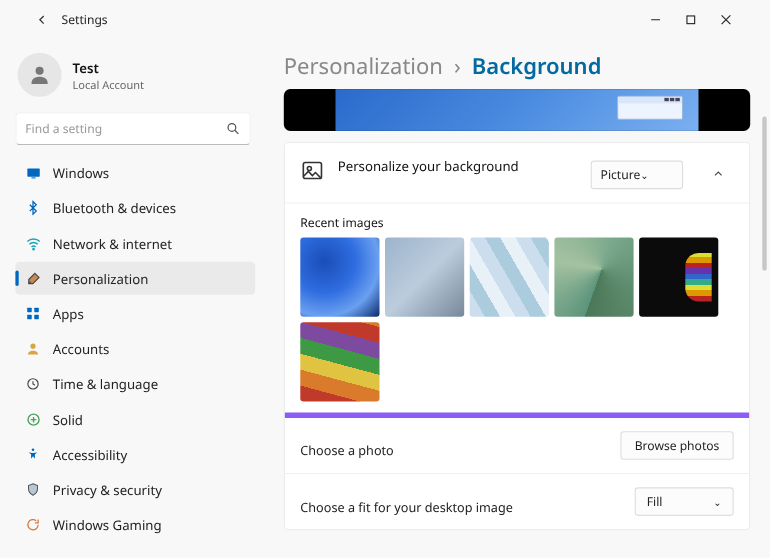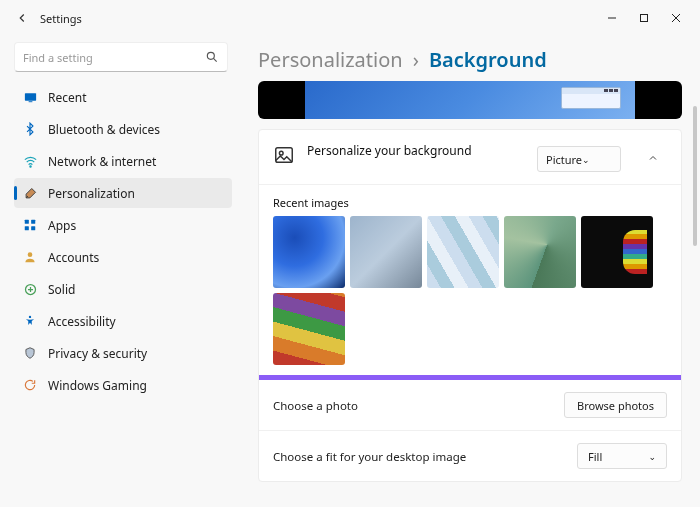--- a/index.html
+++ b/index.html
@@ -1,19 +1,19 @@
 <!DOCTYPE html>
 <html><head>
 <meta charset="utf-8">
 <style>
   * { box-sizing: border-box; margin: 0; padding: 0; font-family: "Segoe UI", system-ui, -apple-system, sans-serif; }
   body { width: 700px; height: 507px; background: #f8f8f8; overflow: hidden; position: relative; }
 
   
-  .titlebar { height: 36px; display: flex; align-items: center; padding: 0 8px; }
+  .titlebar { height: 36px; display: flex; align-items: center; padding: 0 24px; }
   .back { width: 28px; height: 28px; display: flex; align-items: center; justify-content: center; color: #333; }
   .apptitle { font-size: 11px; margin-left: 4px; color: #222; }
   .wincontrols { margin-left: auto; display: flex; }
   .wincontrols div { width: 32px; height: 28px; display: flex; align-items: center; justify-content: center; color: #222; }
 
   .body { display: flex; height: calc(100% - 36px); }
 
   
   .sidebar { width: 238px; padding: 6px 6px 6px 14px; display: flex; flex-direction: column; overflow: hidden; }
   .profile { display: flex; align-items: center; gap: 10px; margin: 6px 2px 14px 2px; }
@@ -59,21 +59,21 @@
   .thumbs { display: flex; flex-wrap: wrap; gap: 5px; }
   .thumb { width: 72px; height: 72px; border-radius: 3px; background: #ccc; overflow: hidden; }
   .thumb.t1 { background: radial-gradient(circle at 30% 30%, #1a4db8 0%, #2f6de0 40%, #6aa0f0 70%, #0a2a6a 100%); }
   .thumb.t2 { background: linear-gradient(135deg,#9db4cc 0%, #bcd 50%, #789 100%); }
   .thumb.t3 { background: repeating-linear-gradient(60deg,#cde 0 12px,#acd 12px 24px,#e8f0f8 24px 36px); }
   .thumb.t4 { background: conic-gradient(from 200deg at 60% 40%, #5c947c 0deg, #a4c2a0 80deg, #7aa88c 180deg, #4a7858 360deg); }
   .thumb.t5 { background: #0b0b0b; position: relative; }
   .thumb.t5::after { content:""; position:absolute; right:6px; top:14px; width:24px; height:44px; background: repeating-linear-gradient(0deg,#b22 0 5px,#d90 5px 10px,#dd3 10px 15px,#3a8 15px 20px,#36c 20px 25px,#63a 25px 30px); border-radius: 12px 0 0 12px; }
   .thumb.t6 { background: repeating-linear-gradient(15deg,#c1392b 0 14px,#d97b2a 14px 28px,#e0c341 28px 42px,#3d9944 42px 56px,#7d4aa0 56px 70px); }
 
-  .row { display: flex; align-items: center; justify-content: space-between; padding: 12px 14px; border-bottom: 1px solid #f0f0f0; }
+  .row { display: flex; align-items: flex-end; justify-content: space-between; padding: 12px 14px; border-bottom: 1px solid #f0f0f0; }
   .row:last-child { border-bottom: none; }
   .rowlabel { font-size: 11.5px; color: #222; }
   .btn { border: 1px solid #ddd; background: #fcfcfc; border-radius: 3px; height: 26px; padding: 0 12px; font-size: 11px; color: #222; display: flex; align-items: center; }
   .dd2 { width: 90px; display: flex; align-items: center; justify-content: space-between; padding: 0 10px; }
 
   .scrollbar { position: absolute; right: 3px; top: 70px; width: 4px; height: 140px; background: #c7c7c7; border-radius: 2px; }
   .chev { font-size: 9px; line-height: 1; }
 </style>
 </head>
 <body>
@@ -99,38 +99,50 @@
     <div>
         <svg width="10" height="10">
           <path d="M1 1 L9 9 M9 1 L1 9" stroke="currentColor" stroke-width="1"></path>
         </svg>
       </div>
   </div>
 </div>
 
 <div class="body">
   <div class="sidebar">
+    <div class="profile">
+      <div class="avatar">
+        <svg viewBox="0 0 24 24" fill="currentColor">
+            <circle cx="12" cy="8" r="4"></circle>
+            <path d="M4 20c0-4 4-6 8-6s8 2 8 6v1H4z"></path>
+          </svg>
+      </div>
+      <div>
+        <div class="profname">Test</div>
+        <div class="profsub">Local Account</div>
+      </div>
+    </div>
 
     <div class="searchwrap">
       <input type="text" placeholder="Find a setting" style="">
       <svg class="searchicon" viewBox="0 0 24 24" fill="none" stroke="currentColor" stroke-width="2">
           <circle cx="10" cy="10" r="6"></circle>
           <line x1="20" y1="20" x2="14.5" y2="14.5"></line>
         </svg>
     </div>
 
     <div class="nav">
       <div class="navitem">
         <span class="navicon">
             <svg width="15" height="15" viewBox="0 0 24 24" fill="#0067c0">
               <rect x="3" y="5" width="18" height="12" rx="1"></rect>
               <rect x="9" y="18" width="6" height="1.5"></rect>
             </svg>
           </span>
-        <span>Recent</span>
+        <span>Windows</span>
       </div>
       <div class="navitem">
         <span class="navicon">
             <svg width="14" height="14" viewBox="0 0 24 24" fill="none" stroke="#0067c0" stroke-width="2">
               <path d="M7 7l10 10-5 5V2l5 5L7 17"></path>
             </svg>
           </span>
         <span>Bluetooth &amp; devices</span>
       </div>
       <div class="navitem">
@@ -163,20 +175,29 @@
         <span>Apps</span>
       </div>
       <div class="navitem">
         <span class="navicon">
             <svg width="14" height="14" viewBox="0 0 24 24" fill="#d9a441">
               <circle cx="12" cy="8" r="4"></circle>
               <path d="M4 21c0-4 4-6 8-6s8 2 8 6"></path>
             </svg>
           </span>
         <span>Accounts</span>
+      </div>
+      <div class="navitem">
+        <span class="navicon">
+            <svg width="14" height="14" viewBox="0 0 24 24" fill="none" stroke="#444" stroke-width="1.8">
+              <circle cx="12" cy="12" r="8"></circle>
+              <path d="M12 8v4l3 2"></path>
+            </svg>
+          </span>
+        <span>Time &amp; language</span>
       </div>
       <div class="navitem">
         <span class="navicon">
             <svg width="15" height="15" viewBox="0 0 24 24" fill="none" stroke="#4aa05a" stroke-width="2">
               <circle cx="12" cy="12" r="8"></circle>
               <path d="M8 12h8M12 8v8"></path>
             </svg>
           </span>
         <span>Solid</span>
       </div>

